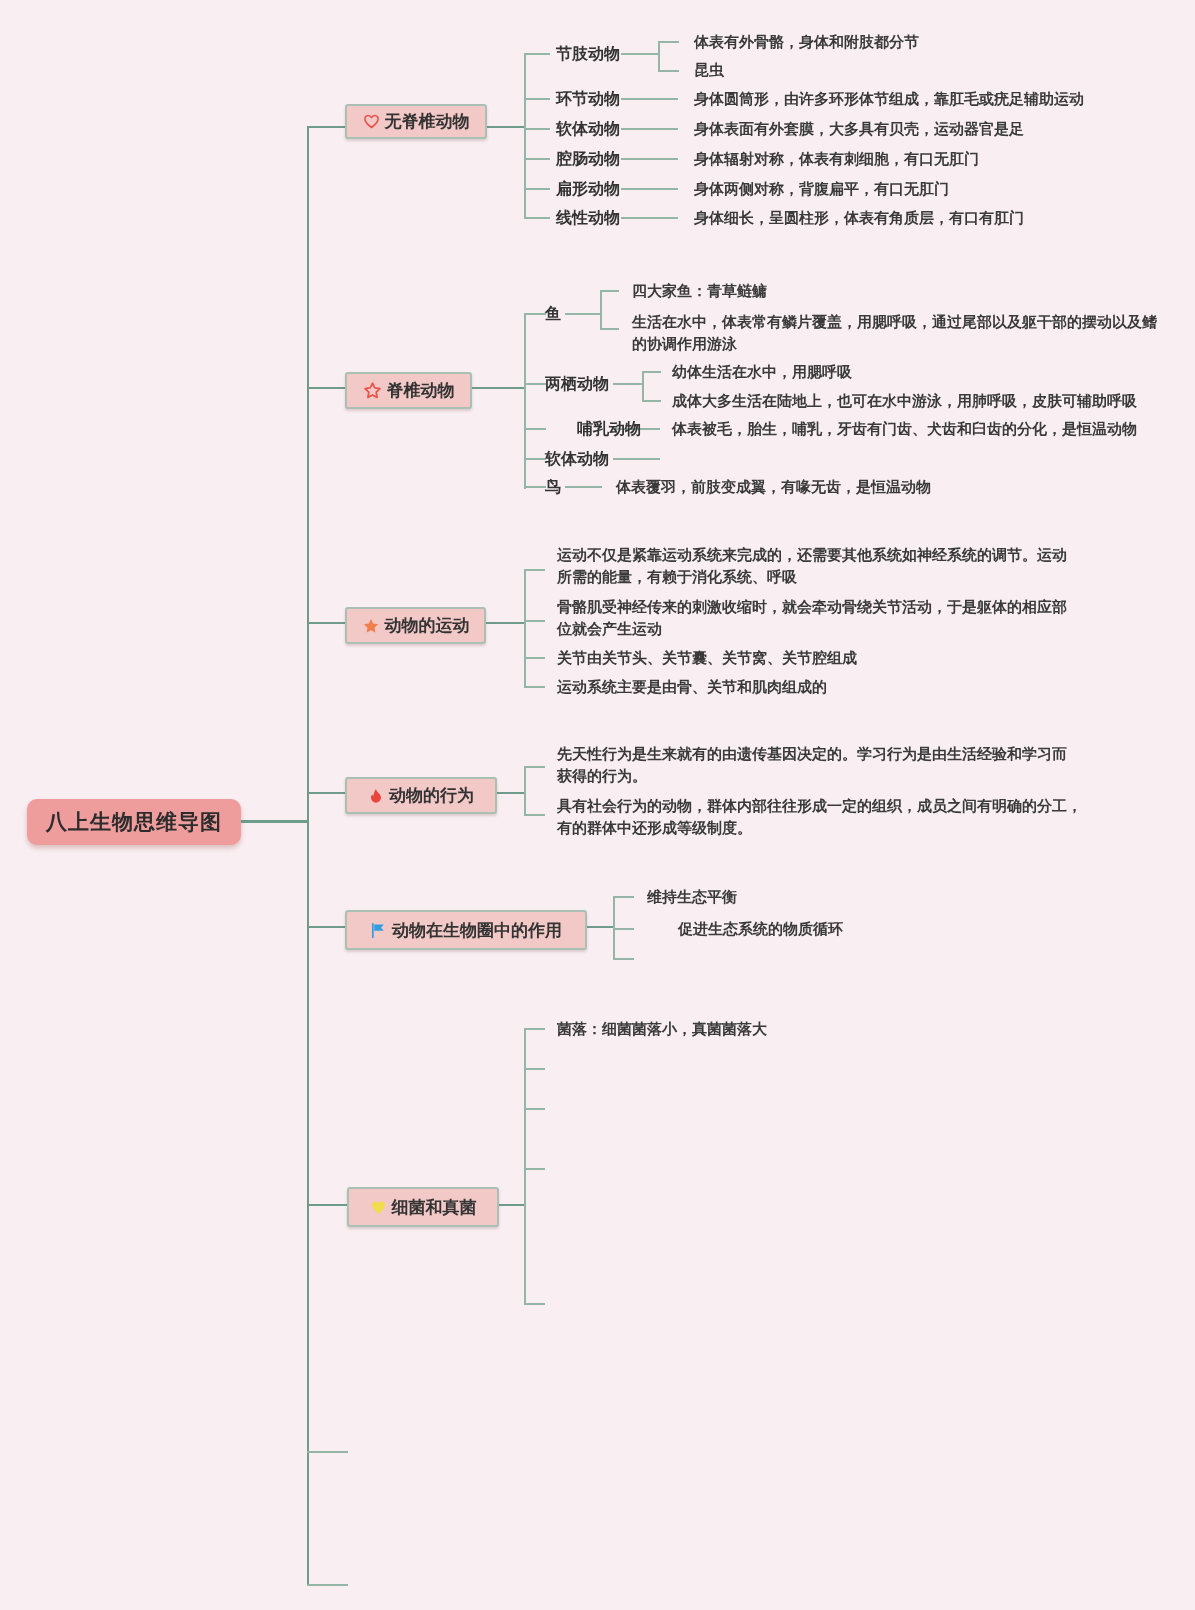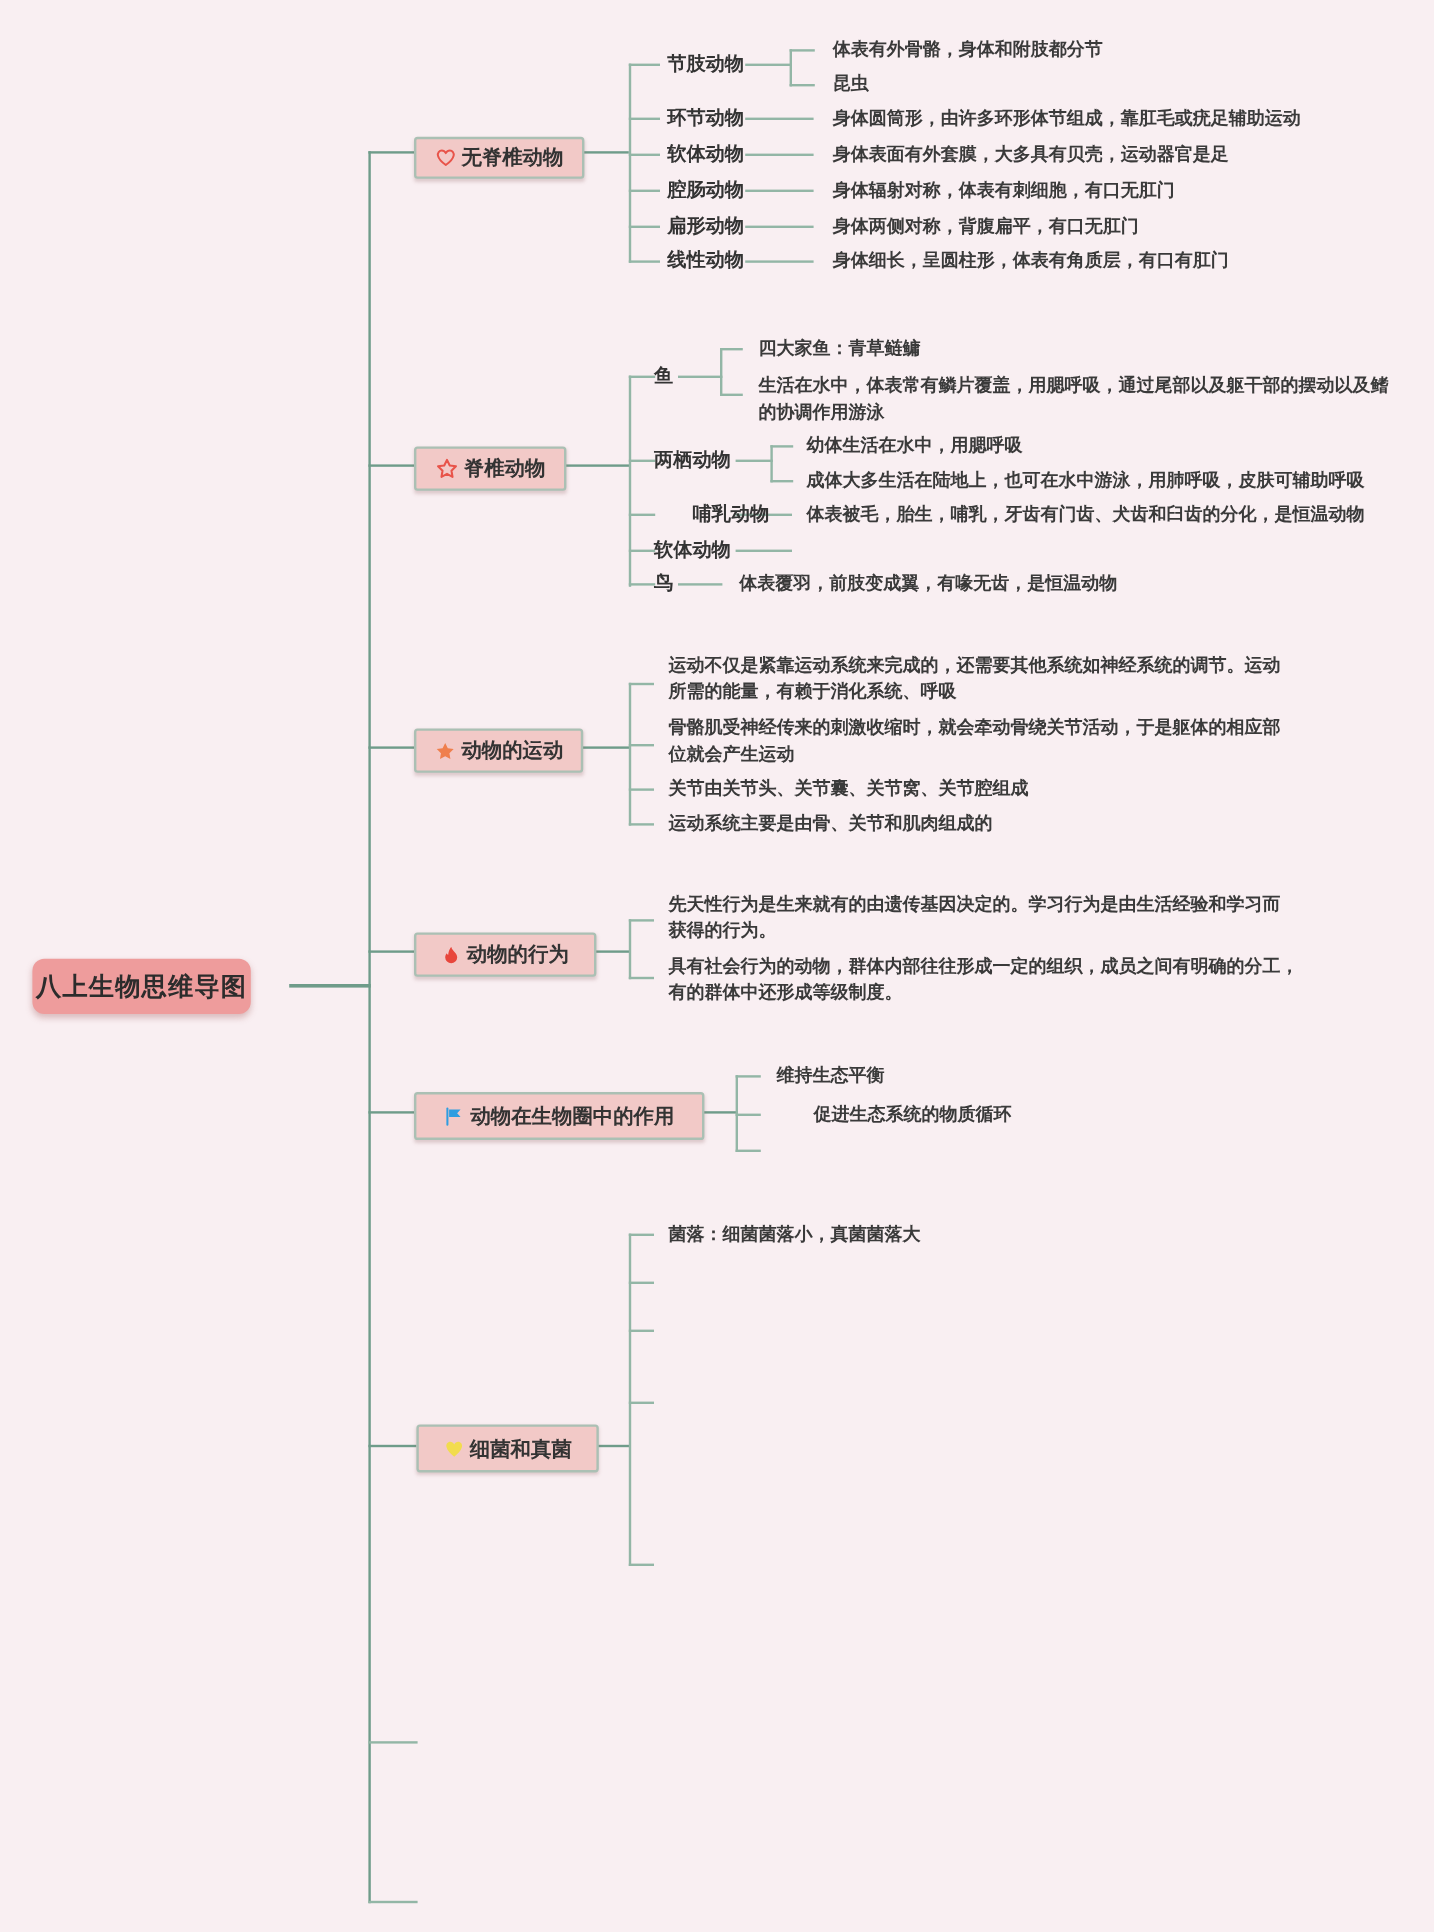--- a/index.html
+++ b/index.html
@@ -91,25 +91,25 @@
   <div class="ln" style="left:613px;top:958px;width:21px;height:2px;"></div>
 
   <div class="ln dark" style="left:494px;top:1204px;width:31px;height:2px;"></div>
   <div class="ln" style="left:524px;top:1028px;width:2px;height:277px;"></div>
   <div class="ln" style="left:524px;top:1028px;width:21px;height:2px;"></div>
   <div class="ln" style="left:524px;top:1068px;width:21px;height:2px;"></div>
   <div class="ln" style="left:524px;top:1108px;width:21px;height:2px;"></div>
   <div class="ln" style="left:524px;top:1168px;width:21px;height:2px;"></div>
   <div class="ln" style="left:524px;top:1303px;width:21px;height:2px;"></div>
 
-  <div class="node root" style="left:27px;top:799px;width:182px;height:46px;">
+  <div class="node root" style="left:27px;top:799px;width:214px;height:46px;">
     <span>八上生物思维导图</span>
   </div>
 
-  <div class="node" style="left:345px;top:114px;width:138px;height:31px;">
+  <div class="node" style="left:345px;top:104px;width:138px;height:31px;">
     <span class="icon">
         <svg width="17" height="17" viewBox="0 0 24 24">
           <path d="M12 20.5C8.5 18 3.8 13.8 2.8 9.6 2 6.2 4.3 3.5 7.2 3.5c2 0 3.8 1.2 4.8 3 1-1.8 2.8-3 4.8-3 2.9 0 5.2 2.7 4.4 6.1-1 4.2-5.7 8.4-9.2 10.9z" fill="none" stroke="#e8544a" stroke-width="2.3" stroke-linejoin="round"></path>
         </svg>
       </span>
     <span>无脊椎动物</span>
   </div>
 
   <div class="node" style="left:345px;top:372px;width:123px;height:33px;">
     <span class="icon">

